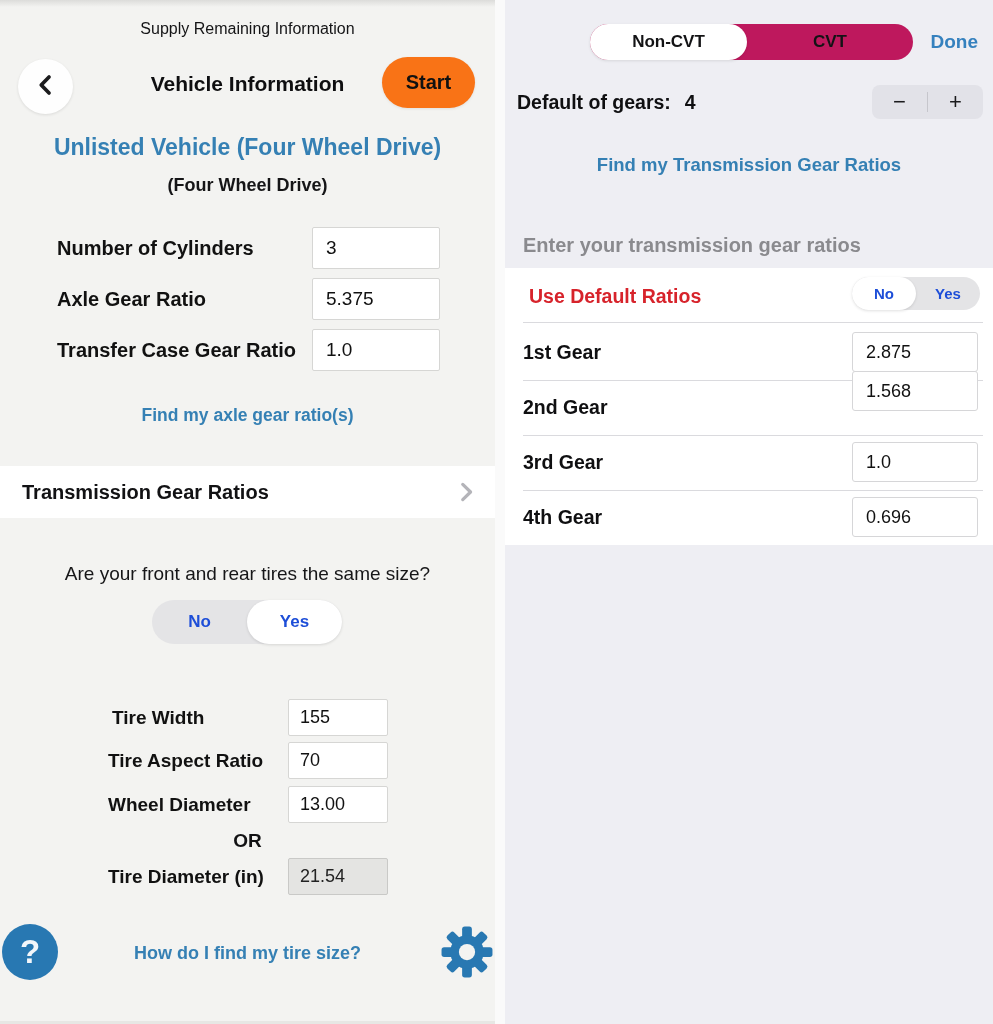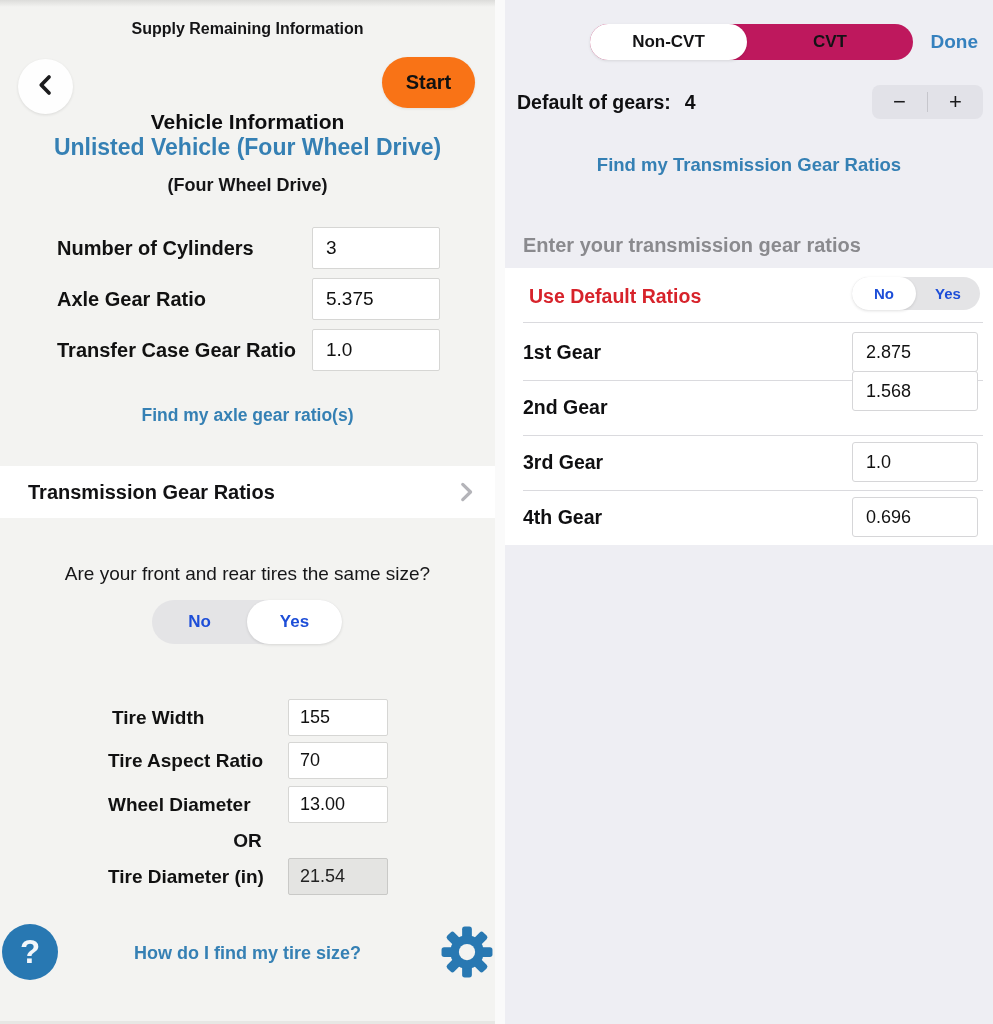--- a/index.html
+++ b/index.html
@@ -23,28 +23,28 @@
   .panel-left::after {
     content:""; position:absolute; left:0; bottom:0; right:0; height:3px;
     background:#e7e7e4; pointer-events:none;
   }
   .panel-divider { width:10px; height:1024px; background:#fafafa; flex:0 0 auto; }
 
   .abs { position:absolute; }
   .row-center { display:flex; align-items:center; }
   .txt-center { left:0; right:0; text-align:center; }
 
-  .sheet-title { top:16px; height:26px; font-size:16px; font-weight:700; color:#141416; line-height:26px; }
+  .sheet-title { top:16px; height:26px; font-size:16px; font-weight:400; color:#141416; line-height:26px; }
 
   .back-btn {
     left:18px; top:59px; width:55px; height:55px; border-radius:50%;
     background:#fefefe; box-shadow:0 1px 3px rgba(0,0,0,.10);
     display:flex; align-items:center; justify-content:center; cursor:pointer;
   }
-  .nav-title { top:67px; height:34px; font-size:21px; font-weight:700; line-height:34px; color:#0e0e10;margin-top:38px; }
+  .nav-title { top:67px; height:34px; font-size:21px; font-weight:700; line-height:34px; color:#0e0e10; }
   .start-btn {
     left:382px; top:57px; width:93px; height:51px; border-radius:26px;
     background:#f97316; box-shadow:0 1px 3px rgba(0,0,0,.08);
     font-size:20px; font-weight:700; color:#111;
     display:flex; align-items:center; justify-content:center; cursor:pointer;
   }
 
   .vehicle-name { top:132px; height:30px; line-height:30px; font-size:23px; font-weight:700; color:#3580b4; }
   .vehicle-sub  { top:172px; height:26px; line-height:26px; font-size:18px; font-weight:600; color:#151517; }
 
@@ -58,21 +58,21 @@
     padding:0 0 0 13px; outline:none;
   }
   .fi { left:312px; width:128px; height:42px; }
   .fi-1 { top:227px; } .fi-2 { top:278px; } .fi-3 { top:329px; }
 
   .link { color:#3580b4; font-weight:700; cursor:pointer; }
   .axle-link { top:403px; height:24px; line-height:24px; font-size:17.5px; }
 
   .trans-row {
     left:0; top:466px; width:495px; height:52px; background:#fff;
-    display:flex; align-items:center; cursor:pointer;padding-left:6px;
+    display:flex; align-items:center; cursor:pointer;
   }
   .trans-label { margin-left:22px; font-size:20px; font-weight:600; color:#121214; }
   .trans-chevron { position:absolute; right:16px; top:13px; width:26px; height:26px; }
 
   .tire-q { top:561px; height:26px; line-height:26px; font-size:19px; font-weight:400; color:#161618; }
 
   .toggle {
     background:#e4e4e6; border-radius:22px; display:flex; cursor:pointer;
   }
   .toggle-l { left:152px; top:600px; width:190px; height:44px; }

